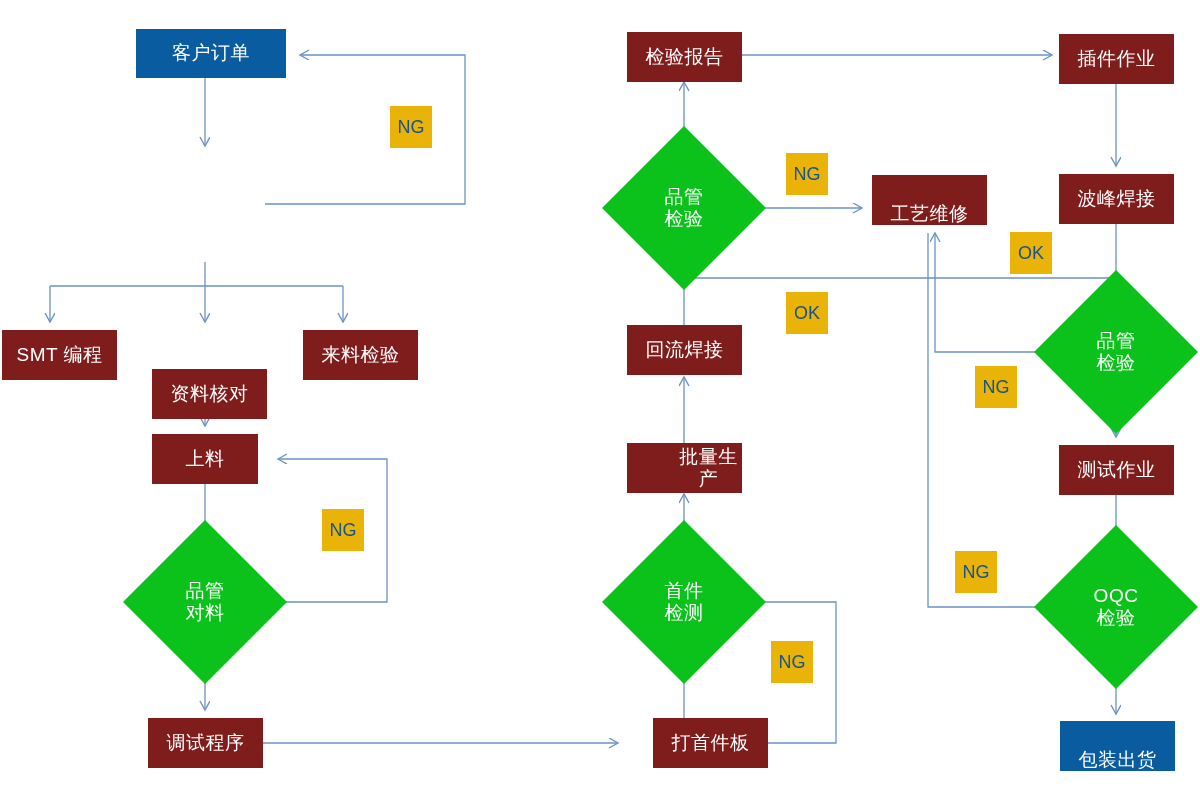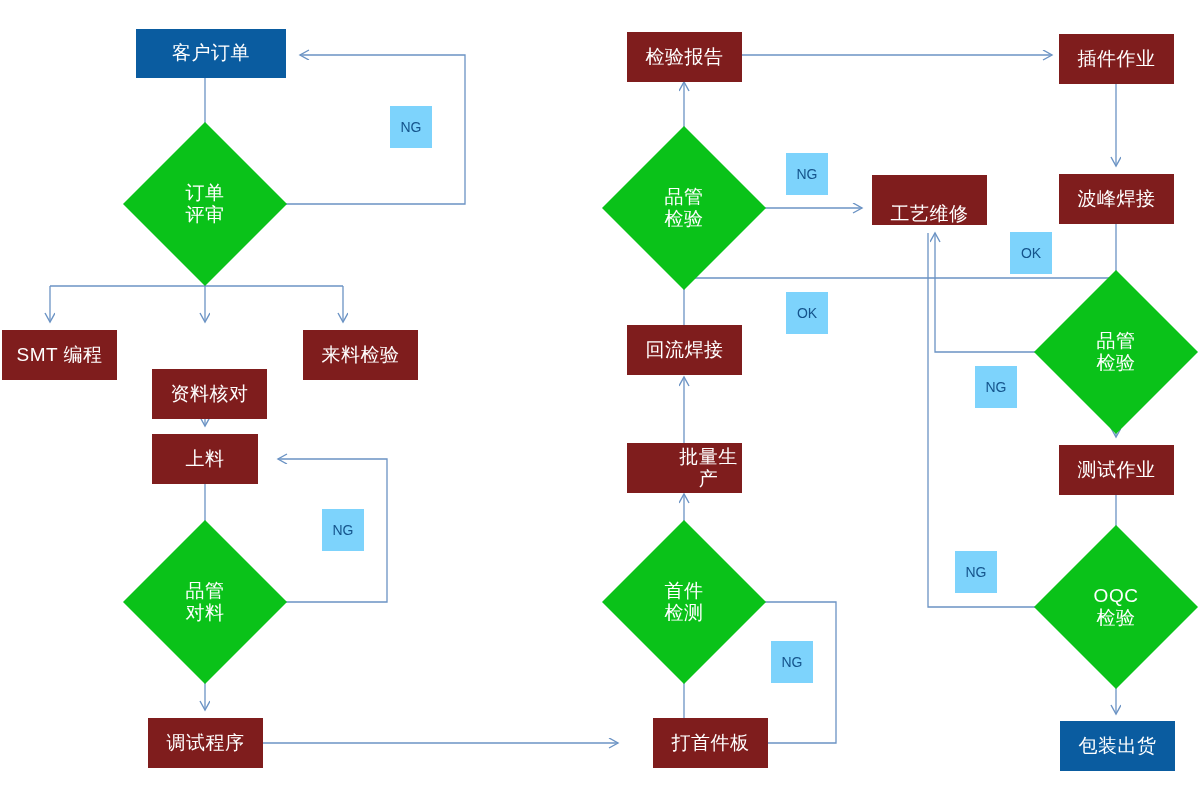--- a/index.html
+++ b/index.html
@@ -38,23 +38,23 @@
   }
   .diamond .dlabel{
     position:relative;z-index:2;
     color:#ffffff;font-size:19px;line-height:1.18;
     text-align:center;white-space:pre-line;letter-spacing:0.5px;
   }
 
   .badge{
     position:absolute;
     width:42px;height:42px;
-    background:#7dd3fc;
+    background:#eab308;
     color:#15548c;
-    font-size:14px;
+    font-size:18px;
     font-weight:400;
     display:flex;align-items:center;justify-content:center;
     box-sizing:border-box;
   }
 </style>
 </head>
 <body>
 
 <div id="canvas">
 
@@ -118,25 +118,20 @@
 
       <path d="M1116,664 L1116,714" marker-end="url(#ah)"></path>
 
     </g>
   </svg>
 
   <div class="node n-terminal" style="left:136px;top:29px;width:150px;height:49px;">
     <span>客户订单</span>
   </div>
 
-  <div class="diamond" style="left:147px;top:146px;width:116px;height:116px;">
-    <div class="dshape"></div>
-    <span class="dlabel">订单
-评审</span>
-  </div>
 
   <div class="node n-process" style="left:2px;top:330px;width:115px;height:50px;">
     <span>SMT 编程</span>
   </div>
 
   <div class="node n-process" style="left:152px;top:330px;width:115px;height:50px;margin-top:39px;">
     <span>资料核对</span>
   </div>
 
   <div class="node n-process" style="left:303px;top:330px;width:115px;height:50px;">
@@ -206,21 +201,21 @@
   <div class="node n-process" style="left:1059px;top:445px;width:115px;height:50px;">
     <span>测试作业</span>
   </div>
 
   <div class="diamond" style="left:1058px;top:549px;width:116px;height:116px;">
     <div class="dshape"></div>
     <span class="dlabel">OQC
 检验</span>
   </div>
 
-  <div class="node n-terminal" style="left:1060px;top:721px;width:115px;height:50px;">
+  <div class="node n-terminal" style="left:1060px;top:721px;width:115px;height:50px;align-items:flex-end;">
     <span>包装出货</span>
   </div>
 
   <div class="badge" style="left:390px;top:106px;">
     <span>NG</span>
   </div>
 
   <div class="badge" style="left:322px;top:509px;">
     <span>NG</span>
   </div>

